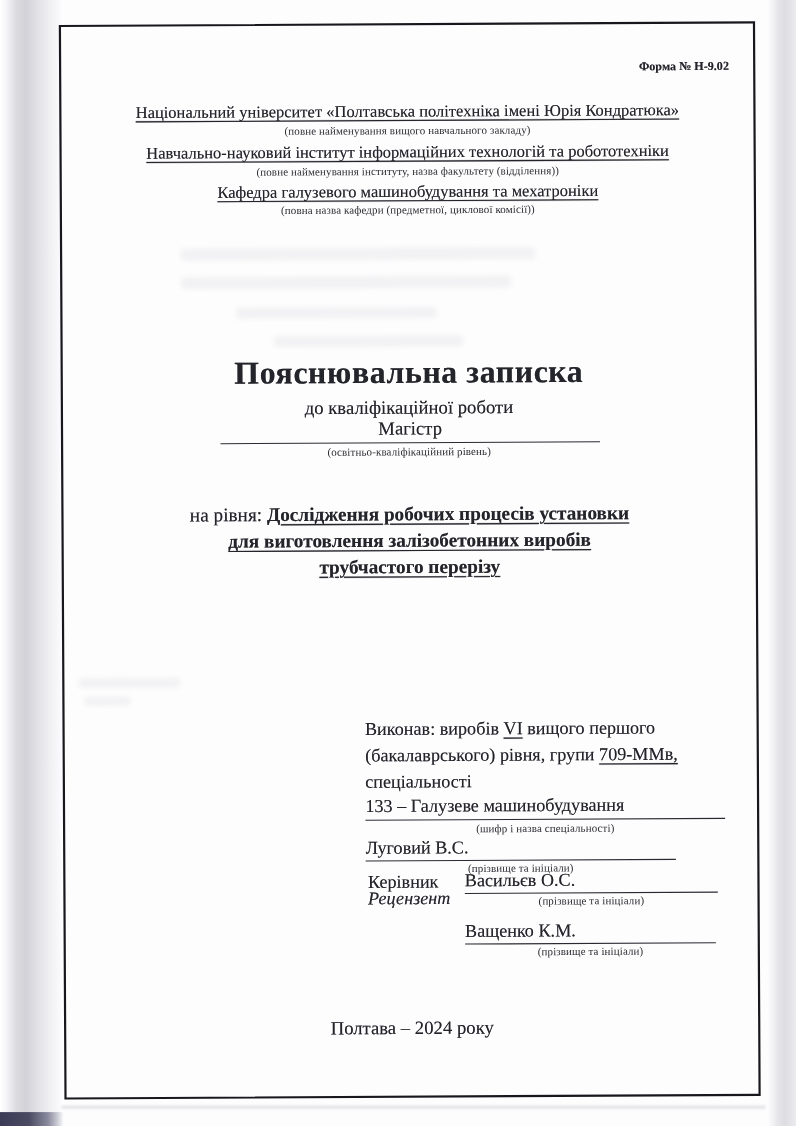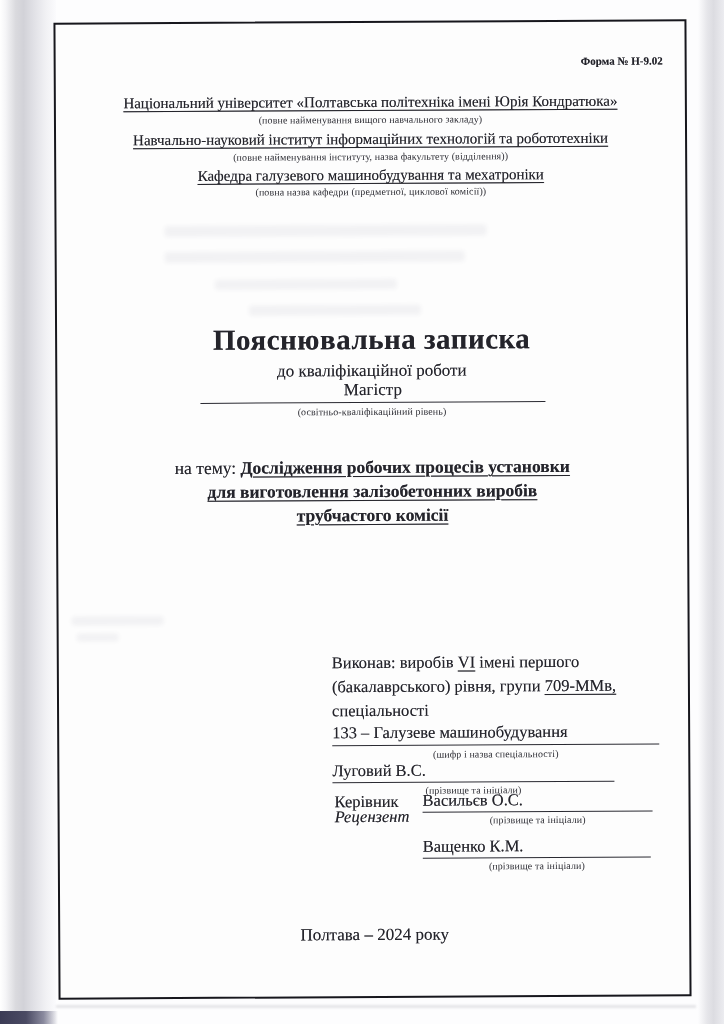--- a/index.html
+++ b/index.html
@@ -77,25 +77,25 @@
     <div class="ghost" style="left:192px;top:282px;width:172px;height:10px;"></div>
     <div class="ghost" style="left:13px;top:592px;width:92px;height:9px;"></div>
     <div class="ghost" style="left:18px;top:609px;width:42px;height:8px;"></div>
 
     <div class="abs center title soft" style="top:300px;">Пояснювальна записка</div>
     <div class="abs center sub soft" style="top:338px;">до кваліфікаційної роботи</div>
 
     <div class="abs sub soft fill-line" style="left:143px;top:357px;width:345px;height:22px;text-align:center;">Магістр</div>
     <div class="abs center caption" style="top:383px;">(освітньо-кваліфікаційний рівень)</div>
 
-    <div class="abs center topic soft" style="top:434px;"><span class="plain">на тему: </span><span class="u">Дослідження робочих процесів установки</span></div>
+    <div class="abs center topic soft" style="top:434px;"><span class="plain">на рівня: </span><span class="u">Дослідження робочих процесів установки</span></div>
     <div class="abs center topic soft" style="top:458px;"><span class="u">для виготовлення залізобетонних виробів</span></div>
-    <div class="abs center topic soft" style="top:482px;"><span class="u">трубчастого комісії</span></div>
+    <div class="abs center topic soft" style="top:482px;"><span class="u">трубчастого перерізу</span></div>
 
-    <div class="abs body-t soft" style="left:273px;top:630px;"><span>Виконав: виробів </span><span class="u">VI</span><span> імені першого</span></div>
+    <div class="abs body-t soft" style="left:273px;top:630px;"><span>Виконав: виробів </span><span class="u">VI</span><span> вищого першого</span></div>
     <div class="abs body-t soft" style="left:273px;top:654px;"><span>(бакалаврського) рівня, групи </span><span class="u">709-ММв,</span></div>
     <div class="abs body-t soft" style="left:273px;top:678px;text-align:right;">спеціальності</div>
     <div class="abs body-t soft fill-line" style="left:273px;top:700px;width:327px;height:22px;">133 – Галузеве машинобудування</div>
     <div class="abs caption" style="left:273px;top:726px;width:327px;text-align:center;">(шифр і назва спеціальності)</div>
 
     <div class="abs body-t soft fill-line" style="left:273px;top:738px;width:282px;height:21px;">Луговий В.С.</div>
     <div class="abs caption" style="left:273px;top:762px;width:282px;text-align:center;">(прізвище та ініціали)</div>
 
     <div class="abs body-t soft" style="left:275px;top:769px;font-family:Liberation Serif, serif;">Керівник</div>
     <div class="abs body-t soft fill-line" style="left:363px;top:768px;width:230px;height:21px;">Васильєв О.С.</div>

